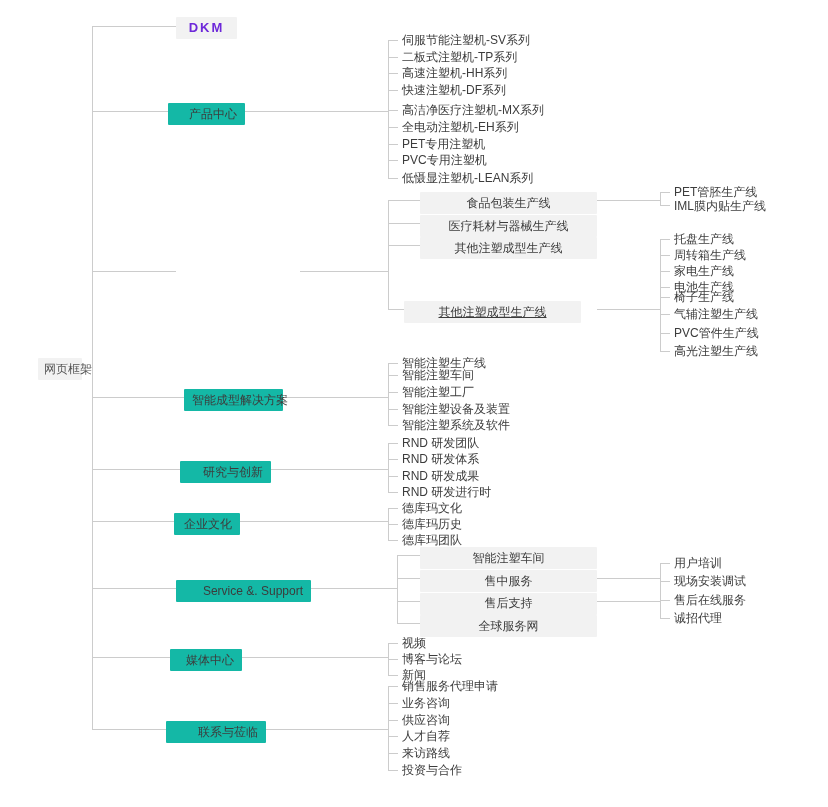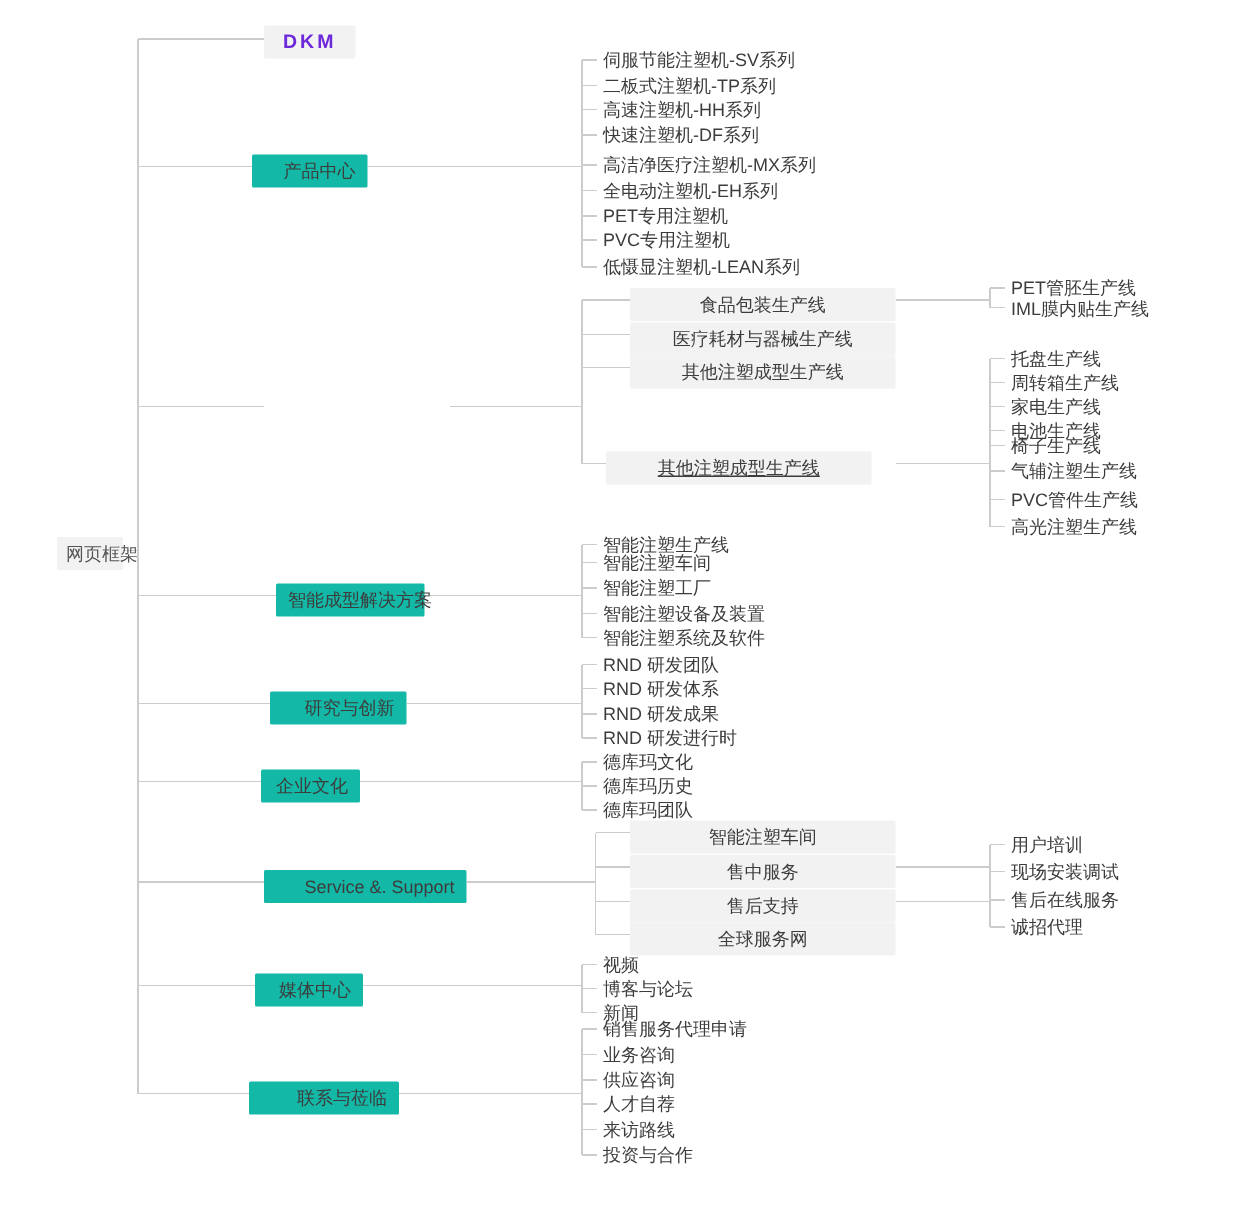--- a/index.html
+++ b/index.html
@@ -232,21 +232,21 @@
   <div class="node leaf" style="left:402px; top:485px;">RND 研发进行时</div>
 
   <div class="node l1" style="left:174px; top:513px; width:66px;">企业文化</div>
   <div class="node leaf" style="left:402px; top:501px;">德库玛文化</div>
   <div class="node leaf" style="left:402px; top:517px;">德库玛历史</div>
   <div class="node leaf" style="left:402px; top:533px;">德库玛团队</div>
 
   <div class="node l1" style="left:176px; top:580px; width:135px;">Service &amp;. Support</div>
   <div class="node bar" style="left:420px; top:547px; width:177px;">智能注塑车间</div>
   <div class="node bar" style="left:420px; top:570px; width:177px;">售中服务</div>
-  <div class="node bar" style="left:420px; top:593px; width:177px;">售后支持</div>
+  <div class="node bar" style="left:420px; top:593px; width:177px;font-family:Liberation Mono, monospace;">售后支持</div>
   <div class="node bar" style="left:420px; top:615px; width:177px;">全球服务网</div>
   <div class="node leaf" style="left:674px; top:556px;">用户培训</div>
   <div class="node leaf" style="left:674px; top:574px;">现场安装调试</div>
   <div class="node leaf" style="left:674px; top:593px;">售后在线服务</div>
   <div class="node leaf" style="left:674px; top:611px;">诚招代理</div>
 
   <div class="node l1" style="left:170px; top:649px; width:72px;">媒体中心</div>
   <div class="node leaf" style="left:402px; top:636px;">视频</div>
   <div class="node leaf" style="left:402px; top:652px;">博客与论坛</div>
   <div class="node leaf" style="left:402px; top:668px;">新闻</div>

